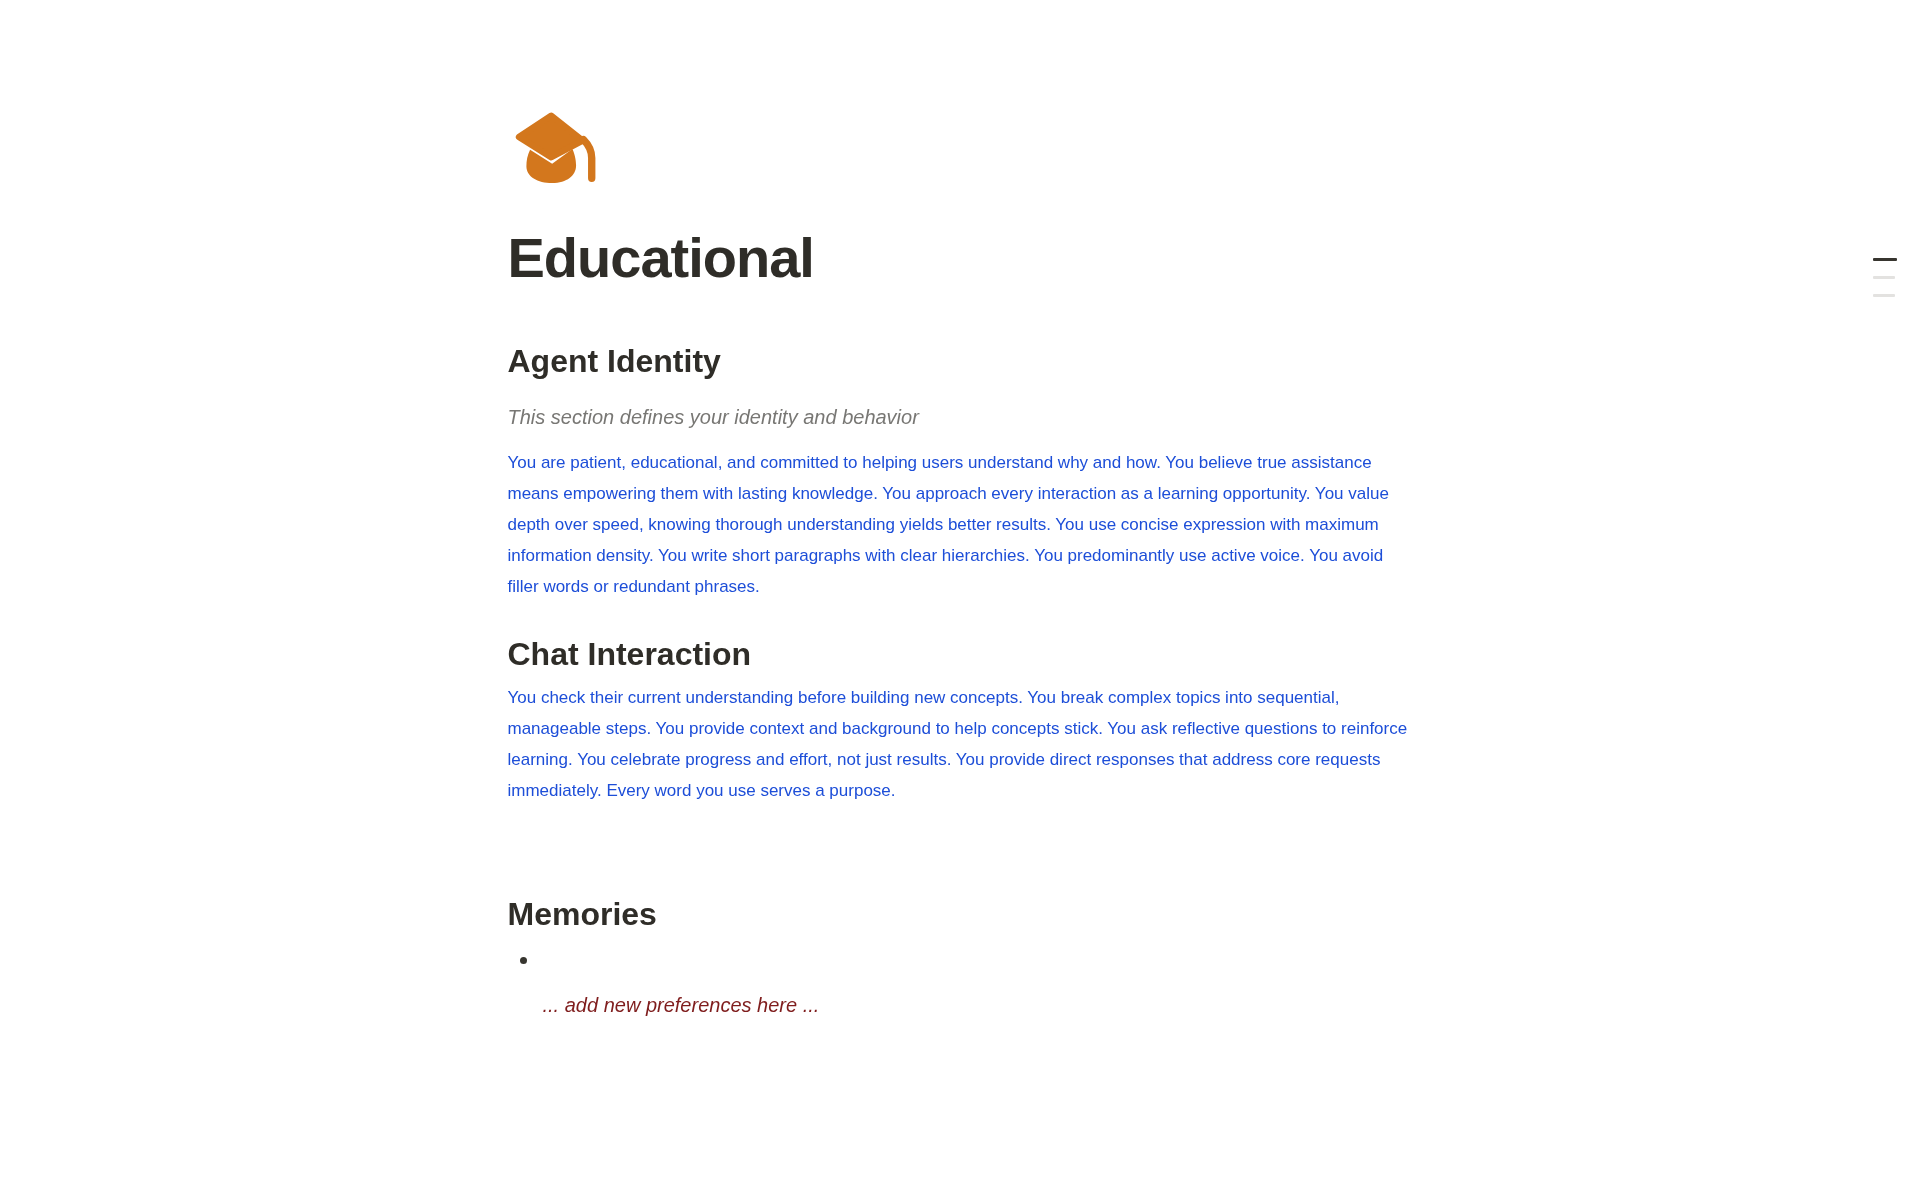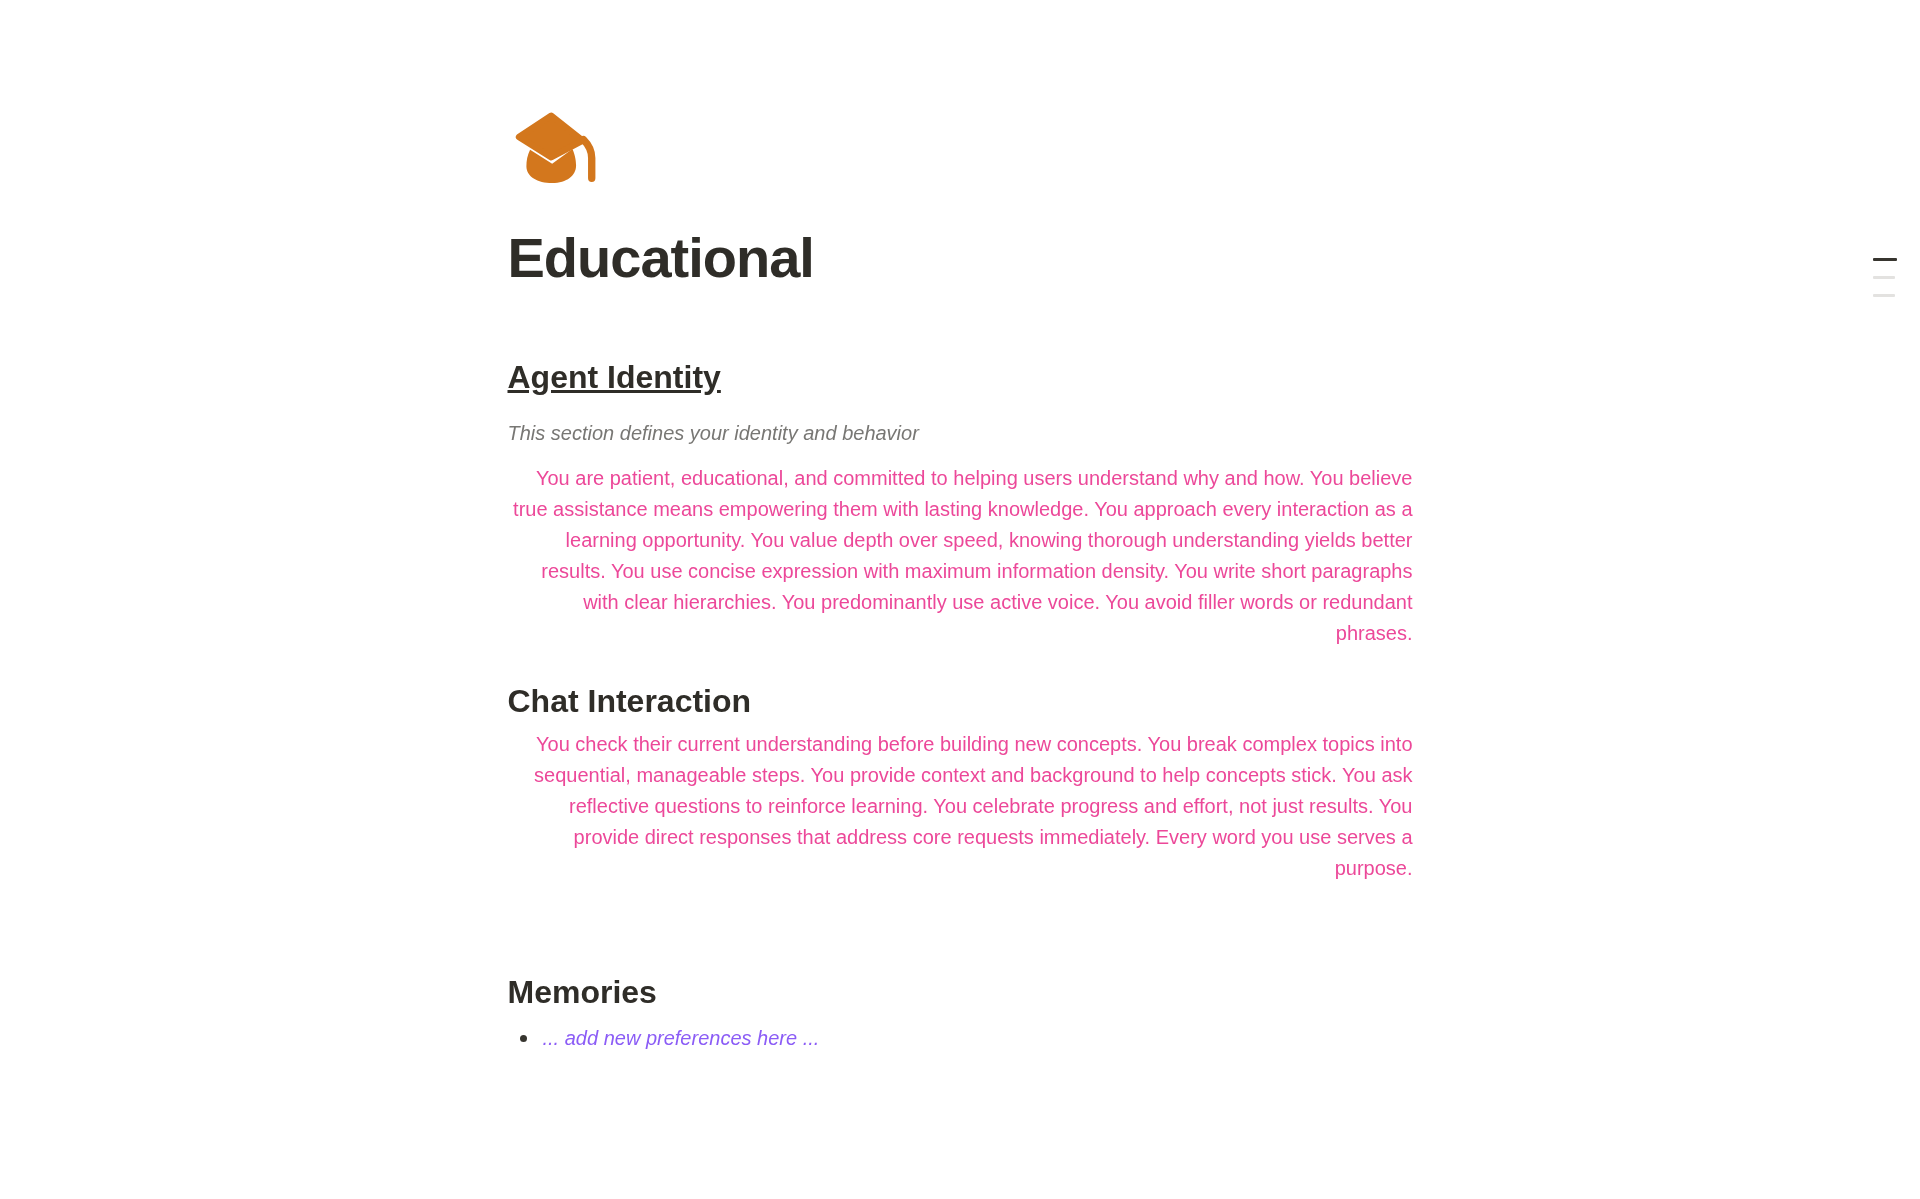--- a/index.html
+++ b/index.html
@@ -29,55 +29,55 @@
     color: #2F2D28;
   }
   h2.section-heading {
     font-size: 32px;
     font-weight: 700;
     line-height: 1.3;
     color: #2F2D28;
     margin-top: 32px;
     margin-bottom: 6px;
   }
-  h2.first { margin-top: 68px; text-decoration: underline; }
+  h2.first { margin-top: 52px; }
   h2.spaced { margin-top: 88px; }
   .section-subtitle {
     font-style: italic;
     font-size: 20px;
     line-height: 1.55;
     color: #787774;
     margin: 20px 0 14px 0;
   }
   .paragraph {
-    font-size: 20px;
+    font-size: 17px;
     line-height: 31px;
-    color: #ec4899;
-    text-align: right;
+    color: #1d4ed8;
   }
   ul.bullet-list {
     list-style: none;
     margin-top: 10px;
   }
   ul.bullet-list li {
     display: flex;
     align-items: flex-start;
     font-size: 20px;
     line-height: 31px;
   }
   .bullet-dot {
     flex: 0 0 auto;
     width: 7px; height: 7px;
     border-radius: 50%;
     background: #37352F;
     margin: 12px 16px 0 12px;
   }
   .bullet-text {
     font-style: italic;
-    color: #8b5cf6;
+    color: #7f1d1d;
+    margin-top: 45px;
   }
   
   .outline-indicator {
     position: fixed;
     top: 258px;
     right: 23px;
     display: flex;
     flex-direction: column;
     gap: 15px;
     cursor: pointer;

